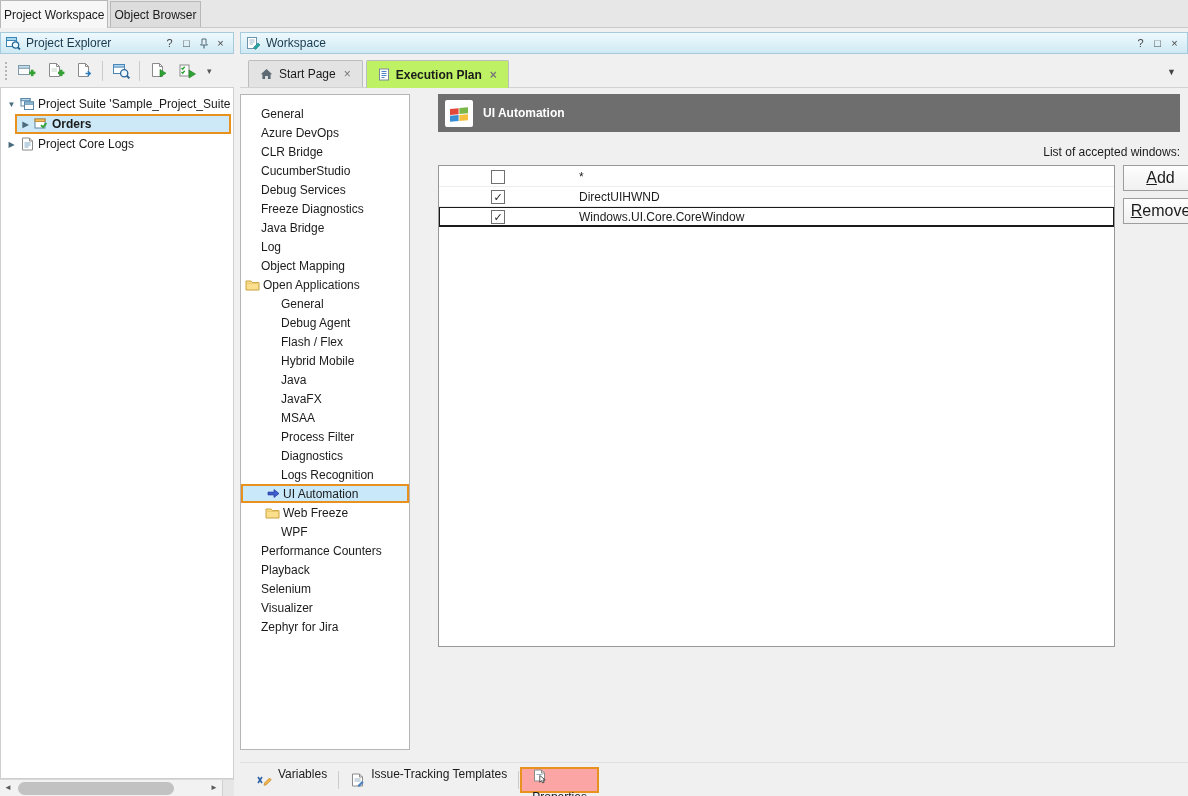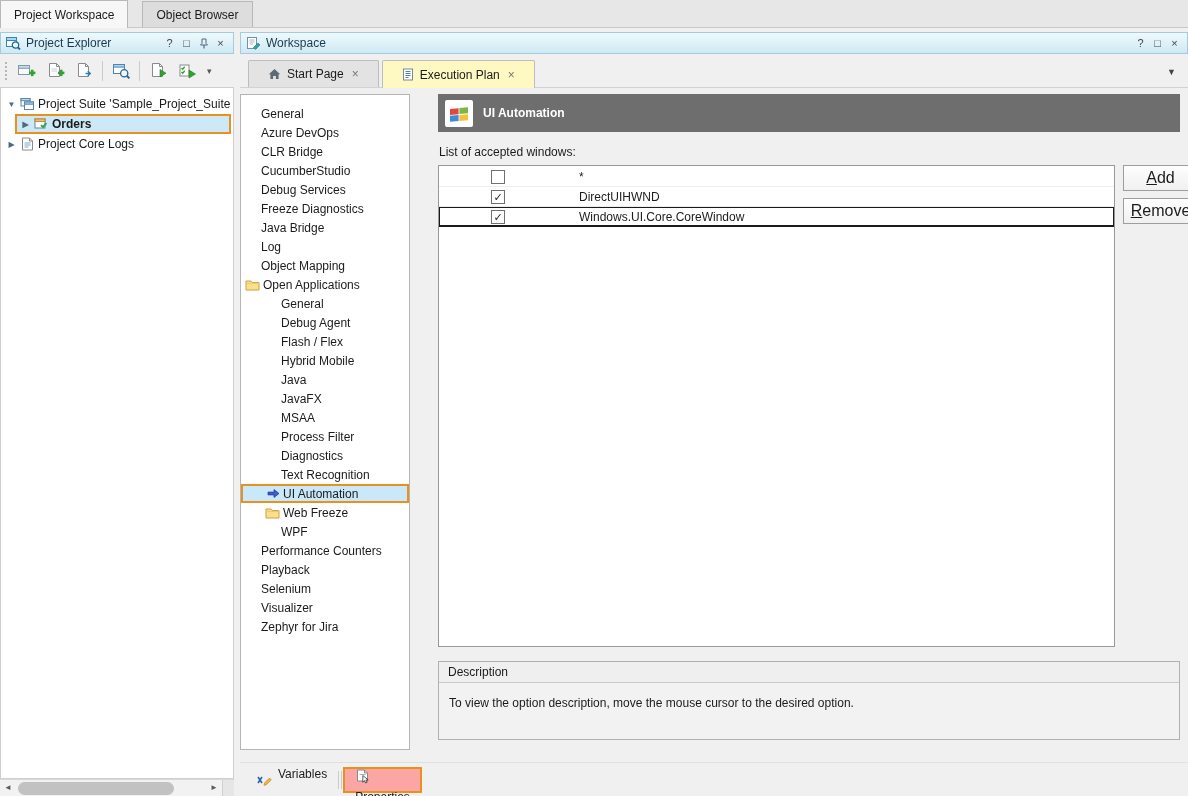--- a/index.html
+++ b/index.html
@@ -8,21 +8,21 @@
     font-family: "Liberation Sans", sans-serif;
     font-size: 12px;
     color: #1b1b1b;
     background: #f0f0f0;
     overflow: hidden;
   }
   .app { width: 1188px; height: 796px; display: flex; flex-direction: column; }
 
   
   .top-tabs { height: 28px; background: #e7e7e7; display: flex; align-items: flex-end; border-bottom: 1px solid #c9c9c9; flex: none; }
-  .top-tab { height: 26px; display: flex; align-items: center; padding: 0 13px; background: #dddddd; border: 1px solid #b8b8b8; border-bottom: none; margin-right: 14px; cursor: default; white-space: nowrap; }
+  .top-tab { height: 26px; display: flex; align-items: center; padding: 0 3px; background: #dddddd; border: 1px solid #b8b8b8; border-bottom: none; margin-right: 2px; cursor: default; white-space: nowrap; }
   .top-tab.active { background: #f7f7f7; height: 28px; margin-bottom: -1px; }
 
   .main { flex: 1; display: flex; min-height: 0; padding-top: 4px; background: #f0f0f0; }
 
   
   .left-panel { width: 234px; flex: none; display: flex; flex-direction: column; min-height: 0; border-radius: 10px; }
   .panel-header { height: 22px; flex: none; background: linear-gradient(#eef9fd, #cfe9f3); border: 1px solid #a5cbdc; display: flex; align-items: center; gap: 5px; padding: 0 5px; }
   .ph-title { flex: 1; color: #17394d; white-space: nowrap; overflow: hidden; }
   .ph-btns { display: flex; align-items: center; gap: 2px; }
   .ph-btn { width: 15px; height: 15px; display: flex; align-items: center; justify-content: center; color: #444; font-size: 11px; cursor: default; }
@@ -43,39 +43,39 @@
 
   .hscroll { height: 17px; flex: none; background: #f2f2f2; border-top: 1px solid #d8d8d8; display: flex; align-items: center; }
   .hs-btn { width: 16px; text-align: center; color: #5a5a5a; font-size: 8px; line-height: 16px; }
   .hs-track { flex: 1; height: 17px; position: relative; }
   .hs-thumb { position: absolute; left: 2px; top: 2px; height: 13px; width: 82%; background: #c2c2c2; border-radius: 7px; }
   .hs-corner { width: 12px; height: 17px; background: #e6e6e6; border-left: 1px solid #d0d0d0; }
 
   
   .right-panel { flex: 1; display: flex; flex-direction: column; min-width: 0; margin-left: 6px; }
   .doc-tabs { height: 34px; flex: none; display: flex; align-items: flex-end; padding-left: 8px; border-bottom: 1px solid #d2d2d2; position: relative; background: #f0f0f0; }
-  .doc-tab { height: 27px; display: flex; align-items: center; gap: 6px; padding: 0 19px; background: #e3e3e3; border: 1px solid #bdbdbd; border-bottom: none; border-radius: 2px 2px 0 0; margin-right: 3px; white-space: nowrap; }
-  .doc-tab.active { background: #fef9c3; margin-bottom: -1px; height: 28px; }
+  .doc-tab { height: 27px; display: flex; align-items: center; gap: 6px; padding: 0 11px; background: #e3e3e3; border: 1px solid #bdbdbd; border-bottom: none; border-radius: 2px 2px 0 0; margin-right: 3px; white-space: nowrap; }
+  .doc-tab.active { background: #bef264; margin-bottom: -1px; height: 28px; font-weight: bold; }
   .tab-close { color: #777; font-size: 12px; margin-left: 2px; }
   .tabs-overflow { position: absolute; right: 12px; top: 13px; color: #444; font-size: 9px; }
 
   .content { flex: 1; display: flex; min-height: 0; padding: 6px 8px 0 0; gap: 28px; }
 
   .settings-tree { width: 170px; flex: none; background: #fff; border: 1px solid #b5b5b5; padding-top: 9px; overflow: hidden; margin-bottom: 12px; }
   .st-row { height: 19px; display: flex; align-items: center; gap: 3px; white-space: nowrap; padding-left: 20px; }
   .st-row.lvl1 { padding-left: 40px; }
   .st-row.has-icon { padding-left: 4px; }
   .st-row.lvl1.has-icon { padding-left: 24px; }
   .st-row.selected { border: 2px solid #e8911f; background: #c9e9fa; padding-left: 22px; }
 
   .options { flex: 1; display: flex; flex-direction: column; min-width: 0; }
   .opt-header { height: 38px; flex: none; background: #6e6e6e; display: flex; align-items: center; gap: 10px; padding: 0 7px; }
   .win-logo { width: 28px; height: 27px; background: #fff; border-radius: 2px; display: flex; align-items: center; justify-content: center; }
   .opt-title { color: #ffffff; font-weight: bold; }
-  .list-label { margin: 13px 0 6px 1px; }
+  .list-label { margin: 13px 0 6px 11px; text-align: right; }
   .list-area { display: flex; align-items: flex-start; }
   .win-list { width: 677px; flex: none; height: 482px; background: #fff; border: 1px solid #989898; padding-top: 1px; }
   .win-row { height: 20px; position: relative; border-bottom: 1px solid #ededed; }
   .win-row .cb { position: absolute; left: 52px; top: 3px; width: 14px; height: 14px; border: 1px solid #707070; background: #fff; display: flex; align-items: center; justify-content: center; font-size: 11px; line-height: 1; color: #222; }
   .win-row .nm { position: absolute; left: 140px; top: 3px; }
   .win-row.selected { box-shadow: inset 0 0 0 1px #1a1a1a; border-bottom: 1px solid #1a1a1a; }
   .btn-col { display: flex; flex-direction: column; gap: 7px; margin-left: 8px; }
   .btn { width: 75px; height: 26px; background: linear-gradient(#fefefe, #f0f0f0); border: 1px solid #9d9d9d; font-family: inherit; font-size: 16px; color: #1b1b1b; }
   .btn::first-letter { text-decoration: underline; }
 
@@ -341,21 +341,21 @@
             <div class="st-row lvl1">
               <span>MSAA</span>
             </div>
             <div class="st-row lvl1">
               <span>Process Filter</span>
             </div>
             <div class="st-row lvl1">
               <span>Diagnostics</span>
             </div>
             <div class="st-row lvl1">
-              <span>Text Recognition</span>
+              <span>Logs Recognition</span>
             </div>
             <div class="st-row lvl1 has-icon selected">
               <span class="ticon">
                 <svg width="13" height="11" viewBox="0 0 13 11">
                   <path d="M1 4.1 h6 v-2.6 l5 4 -5 4 v-2.6 h-6 z" fill="#3d5fd0" stroke="#21339b" stroke-width="0.7"></path>
                 </svg>
               </span>
               <span>UI Automation</span>
             </div>
             <div class="st-row lvl1 has-icon">
@@ -415,38 +415,46 @@
                 <div class="win-row selected">
                   <span class="cb">✓</span>
                   <span class="nm">Windows.UI.Core.CoreWindow</span>
                 </div>
               </div>
             <div class="btn-col">
               <button class="btn">Add</button>
               <button class="btn">Remove</button>
             </div>
           </div>
-          <div class="desc-box">
-            <div class="desc-title">Description</div>
-            <div class="desc-body">To view the option description, move the mouse cursor to the desired option.</div>
-          </div>
         </div>
       </div>
 
       <div class="bottom-tabs">
           <div class="btab">
             <span class="ticon">
               <svg width="16" height="14" viewBox="0 0 16 14">
                 <path d="M2 4 l4 6 m0 -6 l-4 6" stroke="#2b62a8" stroke-width="1.6" fill="none"></path>
                 <path d="M8.5 10 l5 -5 1.8 1.8 -5 5 -2.3 0.5 z" fill="#f2b24a" stroke="#b97c1f" stroke-width="0.6"></path>
               </svg>
             </span>
             <span>Variables</span>
           </div>
           <span class="bsep"></span>
+          <div class="btab">
+            <span class="ticon">
+              <svg width="15" height="14" viewBox="0 0 15 14">
+                <path d="M2.5 1 h7 l3 3 v9 h-10 z" fill="#fff" stroke="#8a8a8a"></path>
+                <path d="M9.5 1 v3 h3" fill="none" stroke="#8a8a8a"></path>
+                <line x1="4.5" y1="6" x2="10.5" y2="6" stroke="#9ab4c8"></line>
+                <line x1="4.5" y1="8" x2="10.5" y2="8" stroke="#9ab4c8"></line>
+                <path d="M7.5 12.5 l4.5 -4.5 1.6 1.6 -4.5 4.5 z" fill="#4a84c0"></path>
+              </svg>
+            </span>
+            <span>Issue-Tracking Templates</span>
+          </div>
           <span class="bsep"></span>
           <div class="btab highlight">
             <span class="ticon">
               <svg width="15" height="15" viewBox="0 0 15 15">
                 <path d="M2.5 1 h7 l3 3 v8 h-10 z" fill="#fff" stroke="#8a8a8a"></path>
                 <path d="M9.5 1 v3 h3" fill="none" stroke="#8a8a8a"></path>
                 <line x1="4.5" y1="5.5" x2="10.5" y2="5.5" stroke="#9ab4c8"></line>
                 <path d="M7.8 6.5 v6.8 l1.7 -1.7 1.2 2.4 1.4 -0.7 -1.2 -2.4 h2.3 z" fill="#fefefe" stroke="#333" stroke-width="0.8"></path>
               </svg>
             </span>

